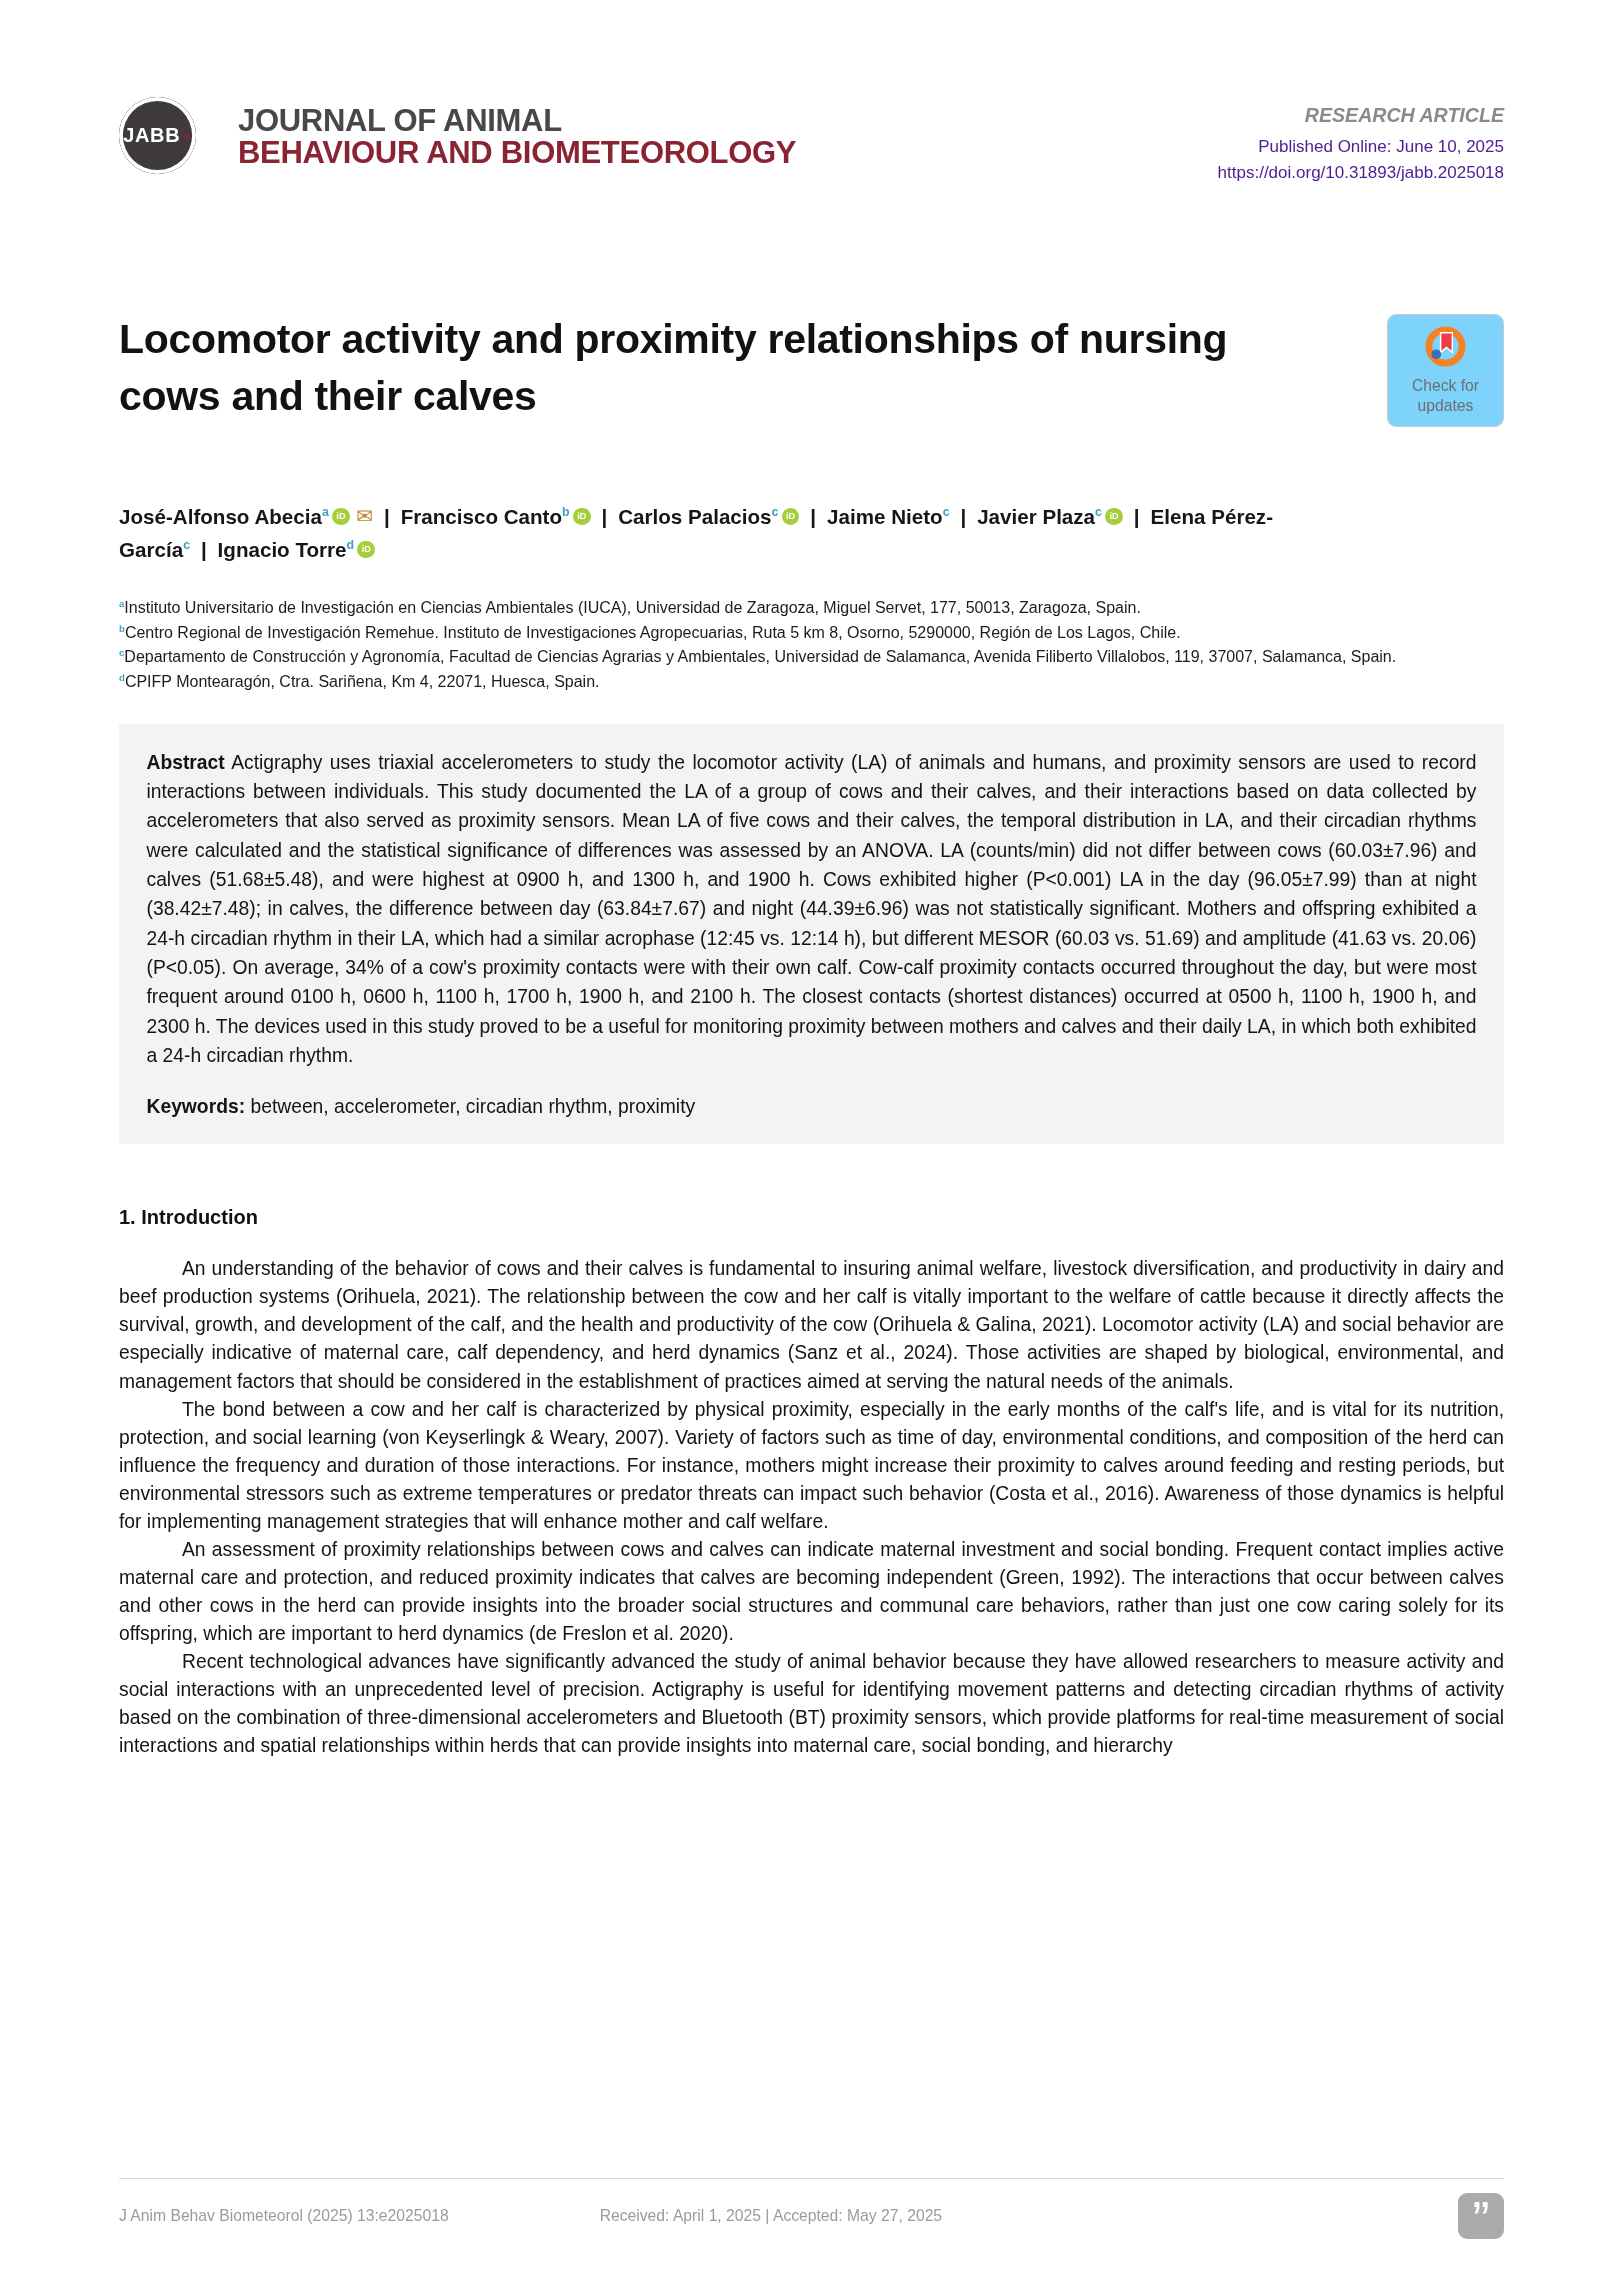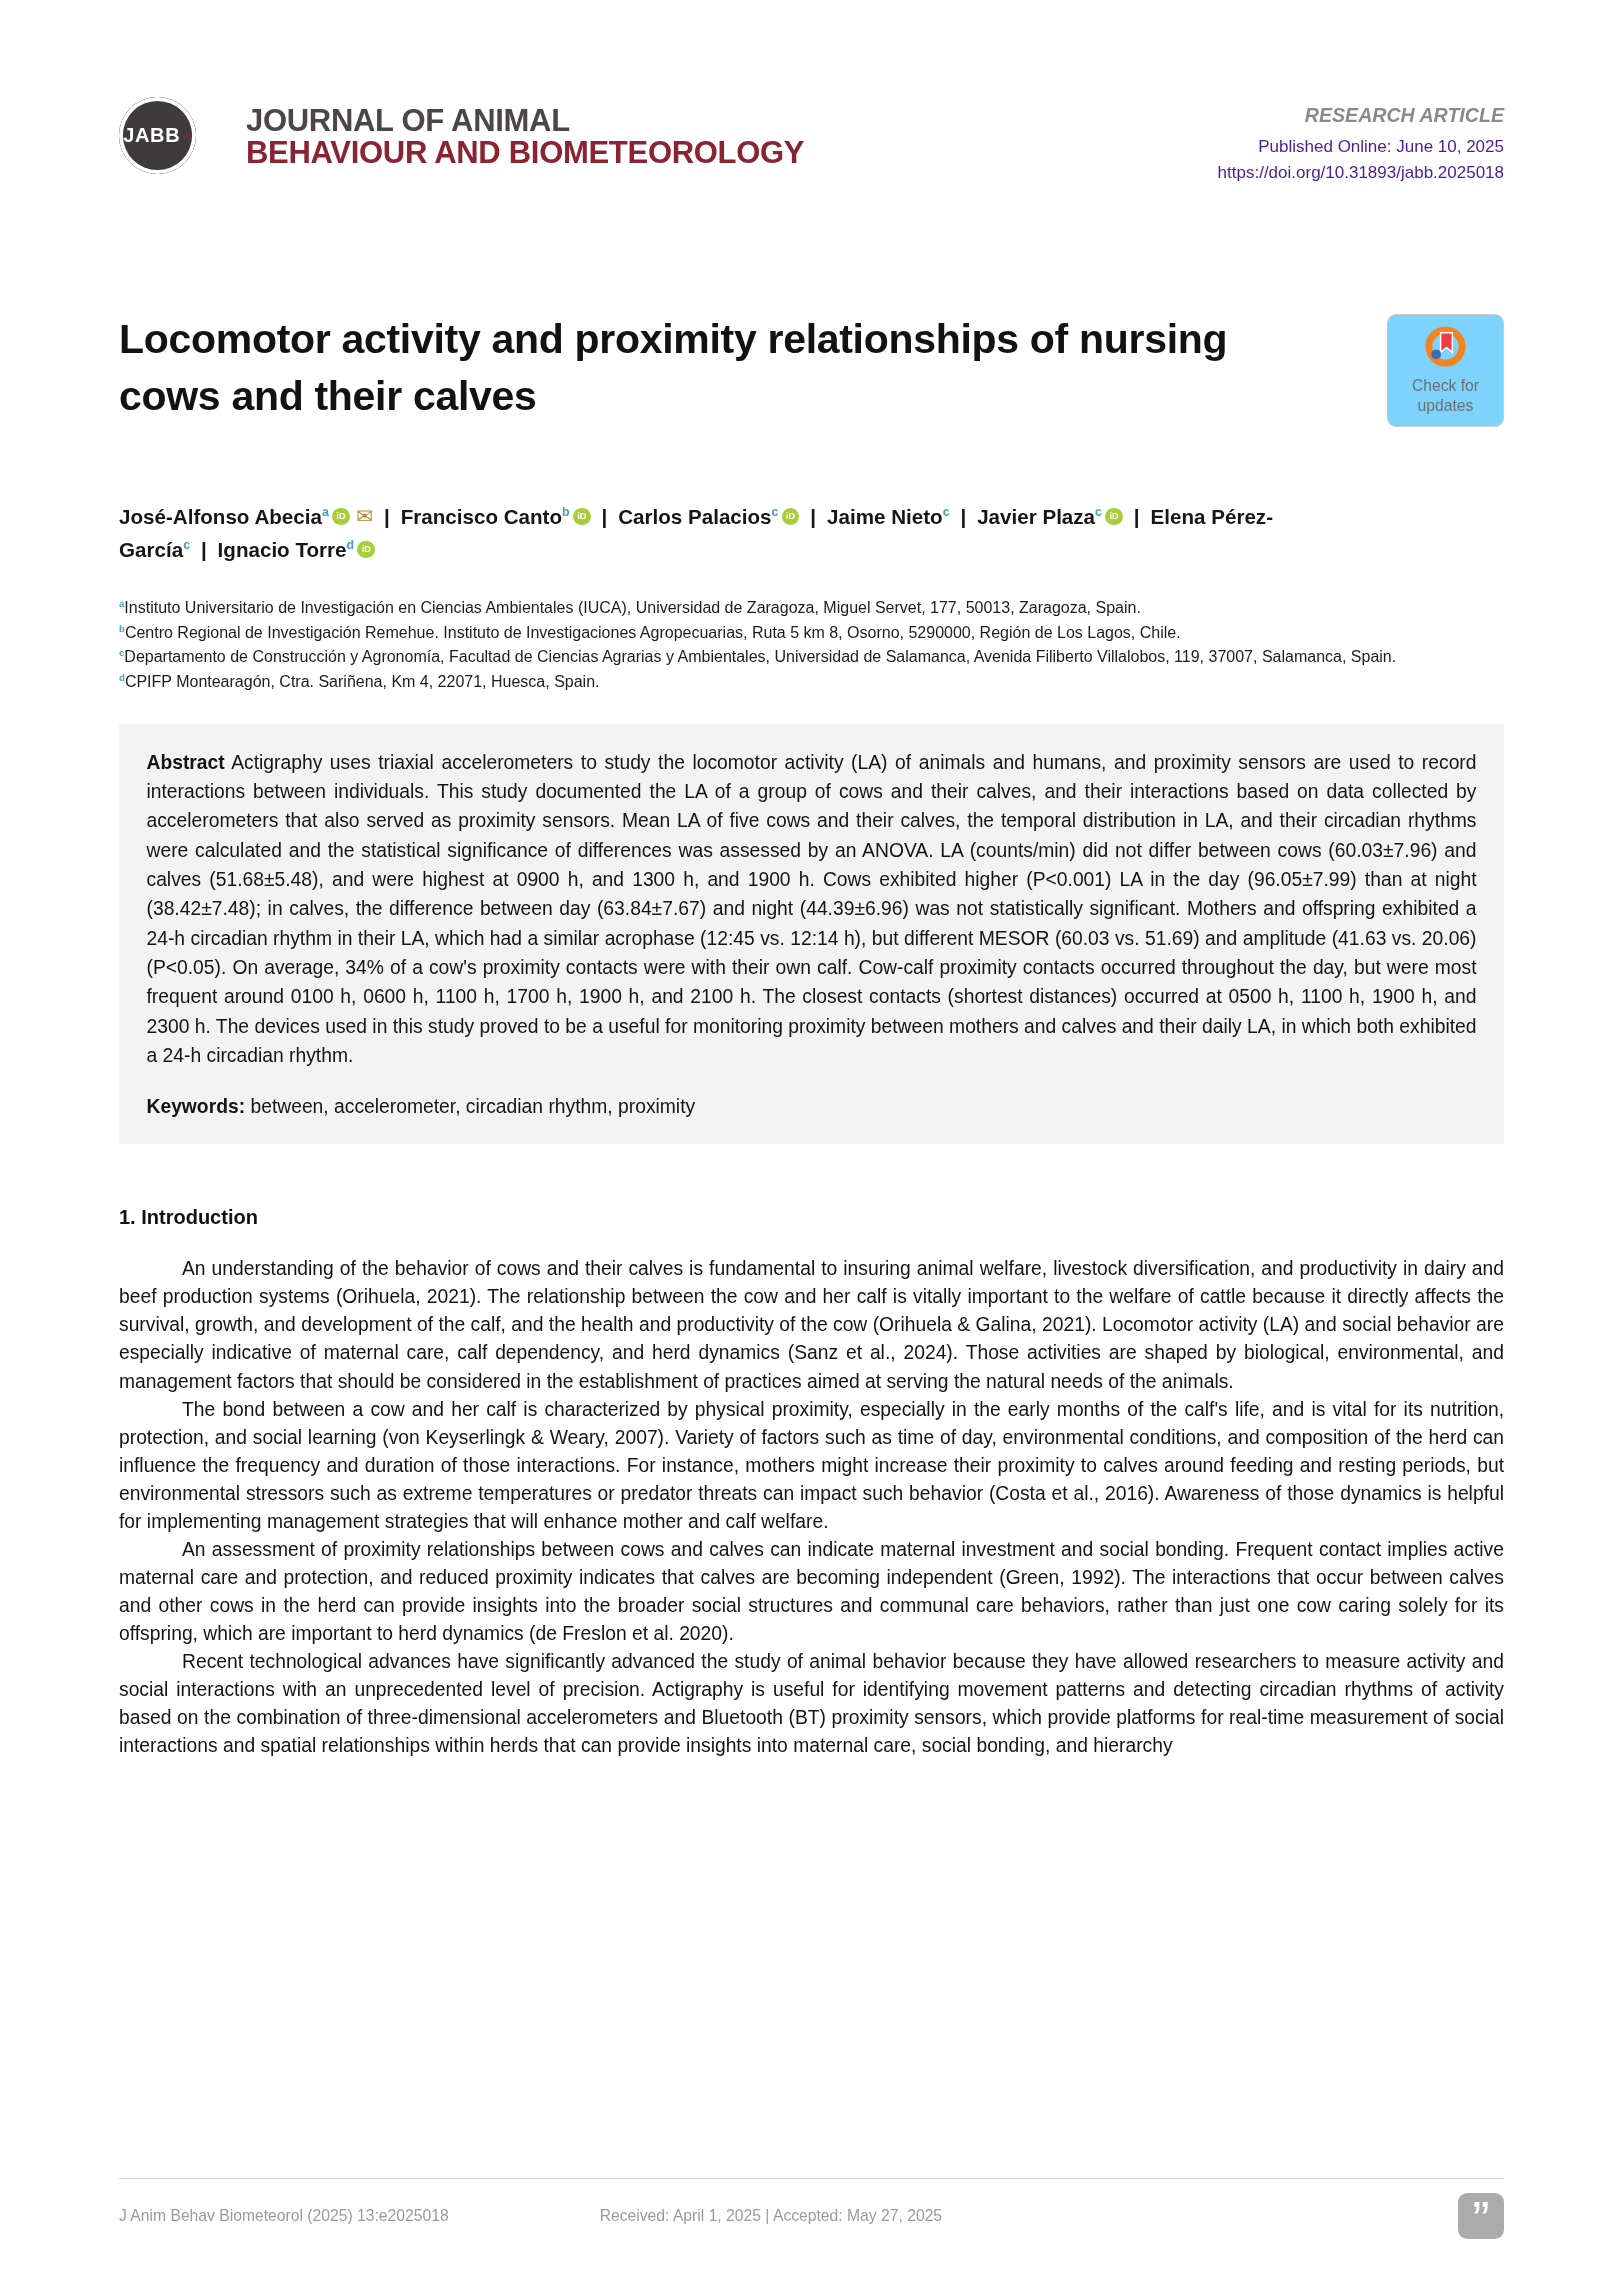--- a/index.html
+++ b/index.html
@@ -4,21 +4,21 @@
 <style>
   html,body { margin:0; padding:0; background:#ffffff; }
   .page {
     position:relative; width:1623px; height:2295px; background:#ffffff;
     font-family:"Liberation Sans", sans-serif; color:#141414; overflow:hidden;
   }
   .content { padding:0 119px; }
 
   
   .header { display:flex; justify-content:space-between; align-items:flex-start; padding-top:97px; }
-  .brand { display:flex; align-items:center; gap:26px; }
+  .brand { display:flex; align-items:center; gap:18px; }
   .logo-circle {
     width:77px; height:77px; border-radius:50%;
     background:var(--logo-dark,#3f3b3d);
     box-shadow: inset 0 0 0 3.9px #ffffff, inset 0 0 0 7.2px var(--logo-dark,#3f3b3d);
     display:flex; align-items:center; justify-content:center;
     color:#ffffff; font-weight:bold; font-size:20px; letter-spacing:0.7px;
   }
   .logo-circle .arrow { color:var(--maroon,#8a2433); font-size:15.7px; margin-left:2px; }
   .journal-title { line-height:1.04; padding-top:3.9px;margin-left:24px; }
   .jt1 { font-size:31px; font-weight:800; color:#4b4648; letter-spacing:-0.3px; }

